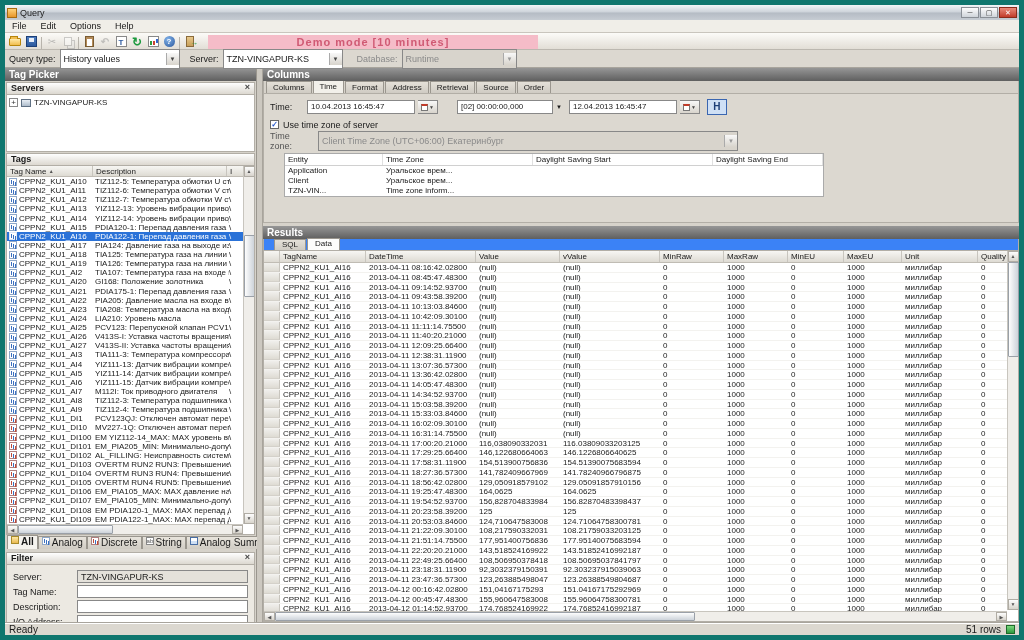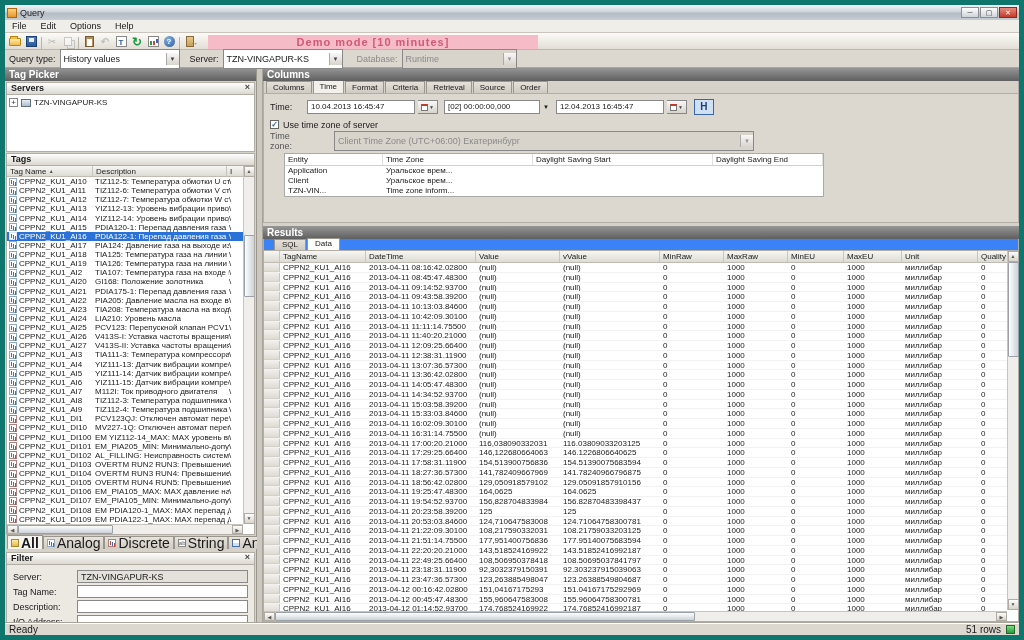--- a/index.html
+++ b/index.html
@@ -84,21 +84,21 @@
   .vscroll{position:absolute;right:0;width:11px;background:#f0eeea;border-left:1px solid #c8c5be;display:flex;flex-direction:column;align-items:center}
   .vscroll .sbtn{width:11px;height:11px;background:linear-gradient(#fdfdfd,#d8d4cc);border:1px solid #b0aca4;font-size:5px;line-height:9px;text-align:center;color:#555;flex:none}
   .vscroll .strack{flex:1;width:11px;position:relative}
   .vscroll .sthumb{position:absolute;left:0;width:11px;background:linear-gradient(90deg,#fdfdfd,#cdd3da);border:1px solid #9aa0a8;border-radius:1px}
   .hscroll{height:10px;flex:none;background:#f0eeea;border-top:1px solid #c8c5be;display:flex}
   .hscroll .sbtn{width:11px;height:9px;background:linear-gradient(#fdfdfd,#d8d4cc);border:1px solid #b0aca4;font-size:5px;line-height:8px;text-align:center;color:#555;flex:none}
   .hscroll .htrack{flex:1;position:relative}
   .hscroll .hthumb{position:absolute;top:0;height:9px;background:linear-gradient(#fdfdfd,#cdd3da);border:1px solid #9aa0a8;border-radius:1px}
 
   .tagtabs{height:14px;flex:none;display:flex;align-items:flex-end;background:#d6d2ca;padding:0 1px;margin:0 1px}
-  .tagtab{height:13px;border:1px solid #9a968e;border-bottom:none;background:linear-gradient(#e8e4dc,#d0ccc4);padding:0 3px;font-size:14px;line-height:12px;display:flex;align-items:center;gap:2px;white-space:nowrap}
+  .tagtab{height:13px;border:1px solid #9a968e;border-bottom:none;background:linear-gradient(#e8e4dc,#d0ccc4);padding:0 3px;font-size:10px;line-height:12px;display:flex;gap:2px;white-space:nowrap}
   .tagtab.active{background:#f5f3ee;height:14px;font-weight:bold}
   .tabico{width:8px;height:8px;flex:none;border:1px solid #888;background:#fff}
   .ti-all{background:linear-gradient(#ffe9a8,#e8b84e);border-color:#a88a2a}
   .ti-analog{border-color:#90a8c8;position:relative}
   .ti-analog::before{content:"";position:absolute;left:1px;bottom:1px;width:1px;height:4px;background:#3a6fc0;box-shadow:2px 1px 0 #3a6fc0,4px 2px 0 #3a6fc0}
   .ti-discrete{border-color:#b08080;position:relative}
   .ti-discrete::before{content:"";position:absolute;left:1px;bottom:1px;width:1px;height:4px;background:#c04a3a;box-shadow:2px 1px 0 #3a6fc0,4px 2px 0 #c04a3a}
   .ti-string::before{content:"ab";font-size:6px;color:#555;line-height:7px;display:block;text-align:center}
   .ti-asummary{border-color:#4a6fa5;background:linear-gradient(#fff 50%,#cfe0f5 50%)}
   .ti-state{background:#cfe0f5;border-color:#4a6fa5}
@@ -120,21 +120,21 @@
   .ctab{height:12px;border:1px solid #9a968e;border-bottom:none;background:linear-gradient(#e4e0d8,#cfcbc3);padding:0 6px;font-size:8px;line-height:11px;margin-right:1px}
   .ctab.active{background:#f2f0ea;height:13px}
   .timerow{display:flex;align-items:center;gap:3px;padding:4px 0 0 6px;height:22px}
   .tlabel{width:34px;font-size:9px}
   .tfield{height:14px;border:1px solid #888;background:#fff;font-size:8px;line-height:12px;padding:0 3px;white-space:nowrap}
   .dbtn{height:14px;width:20px;border:1px solid #888;border-left:none;background:linear-gradient(#f8f8f8,#d8d4cc);display:flex;align-items:center;justify-content:center;gap:1px}
   .calico{width:7px;height:7px;background:#fff;border:1px solid #777;border-top:2px solid #c23b2a}
   .dbtn .da{font-size:5px;color:#444}
   .latest-btn{width:20px;height:16px;border:1px solid #3a66b0;background:#cfe0f5;color:#1d3f77;font-weight:bold;font-size:10px;line-height:14px;text-align:center;margin-left:4px}
   .tzcheckrow{display:flex;align-items:center;gap:4px;padding:3px 0 0 6px;height:14px}
-  .tzrow{display:flex;align-items:center;gap:20px;padding:3px 0 0 6px;height:18px}
+  .tzrow{display:flex;align-items:center;gap:4px;padding:3px 0 0 6px;height:18px}
   .tzlabel{width:44px;font-size:9px;color:#555}
   .tztable{position:absolute;left:20px;top:72px;width:540px;background:#fff;border:1px solid #aaa;font-size:8px}
   .tzhead{display:flex;border-bottom:1px solid #d0d0d0;background:#fff}
   .tzhead .hc{padding:1px 3px;border-right:1px solid #e0e0e0;white-space:nowrap;overflow:hidden}
   .tzr{display:flex;height:10px;line-height:10px}
   .tzr .c{padding:0 3px;white-space:nowrap;overflow:hidden}
   .c-ent{width:98px;flex:none}.c-tz{width:150px;flex:none}.c-ds{width:180px;flex:none}.c-de{flex:1}
 
   .gap{height:3px;flex:none;background:#d6d2ca}
   .res-body{flex:1;display:flex;flex-direction:column;background:#fff;border:1px solid #b2aea6;border-top:none;position:relative;min-height:0;margin-bottom:1px}
@@ -570,33 +570,33 @@
 
     <div class="right">
       <div class="phdr">
           <span>Columns</span>
         </div>
       <div class="cols-body">
         <div class="ctabs">
             <span class="ctab">Columns</span>
             <span class="ctab active">Time</span>
             <span class="ctab">Format</span>
-            <span class="ctab">Criteria</span>
+            <span class="ctab">Address</span>
             <span class="ctab">Retrieval</span>
             <span class="ctab">Source</span>
             <span class="ctab">Order</span>
           </div>
         <div class="timerow">
           <span class="tlabel">Time:</span>
           <span class="tfield" style="width:108px">10.04.2013 16:45:47</span>
           <span class="dbtn">
               <span class="calico"></span>
               <span class="da">▼</span>
             </span>
-          <span class="tfield" style="width:96px;margin-left:3px">[02] 00:00:00,000</span>
+          <span class="tfield" style="width:96px;margin-left:16px">[02] 00:00:00,000</span>
           <span class="da" style="font-size:6px">▼</span>
           <span class="tfield" style="width:108px;margin-left:4px">12.04.2013 16:45:47</span>
           <span class="dbtn">
               <span class="calico"></span>
               <span class="da">▼</span>
             </span>
           <span class="latest-btn">H</span>
         </div>
         <div class="tzcheckrow">
           <span class="cbox">✓</span>

